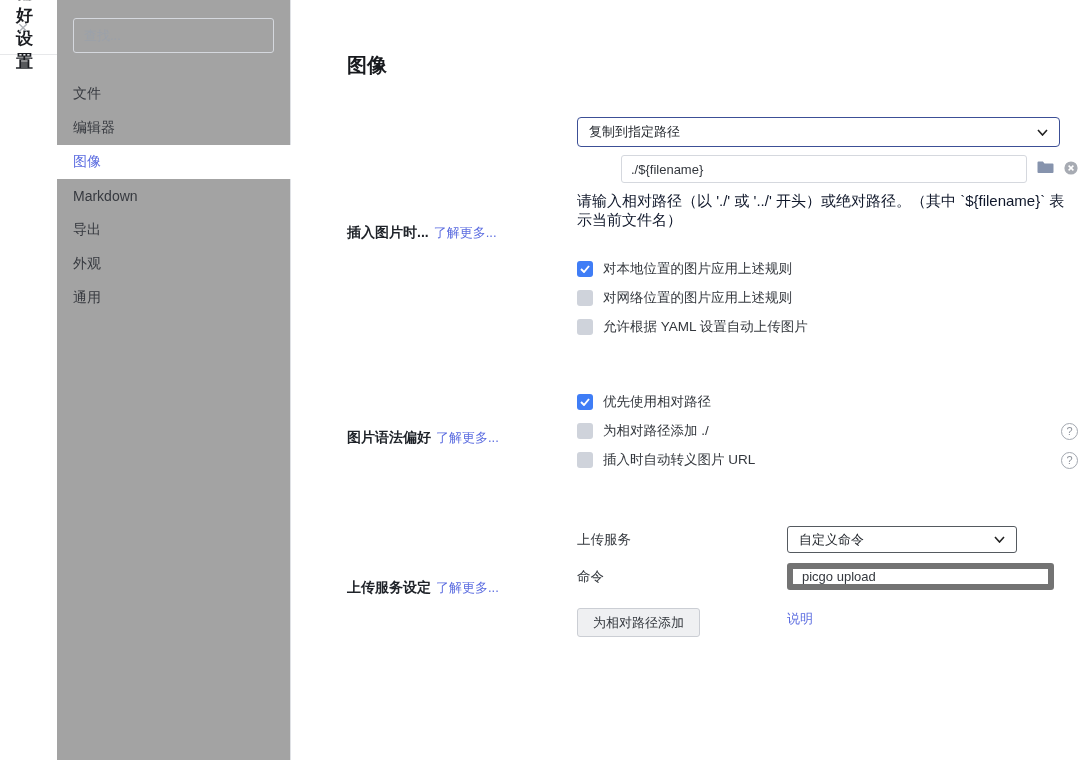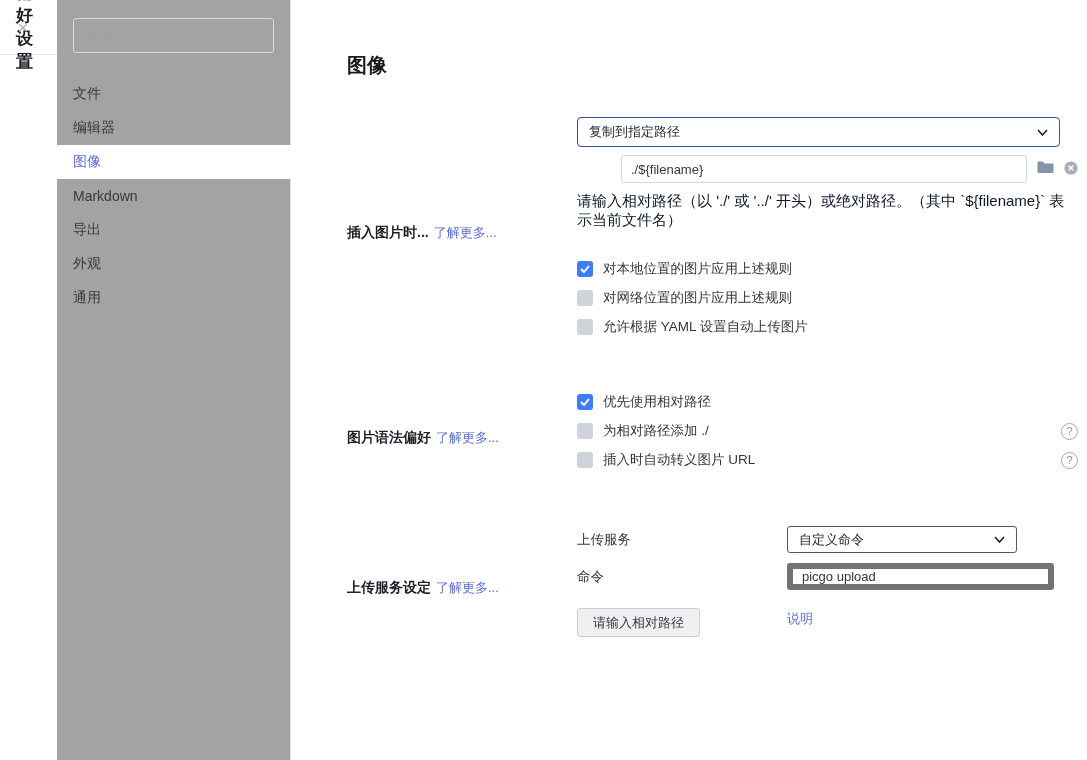--- a/index.html
+++ b/index.html
@@ -184,21 +184,21 @@
                   </svg>
               </span>
             </div>
           </div>
           <div class="form-row">
             <span class="form-label">命令</span>
             <input class="cmd-input" value="picgo upload" style="">
           </div>
           <div class="form-row">
             <span class="btn-cell">
-              <button class="btn">请输入相对路径</button>
+              <button class="btn">为相对路径添加</button>
             </span>
             <a class="doc-link" href="#">说明</a>
           </div>
         </div>
       </div>
 
     </main>
   </div>
 </div>
 

